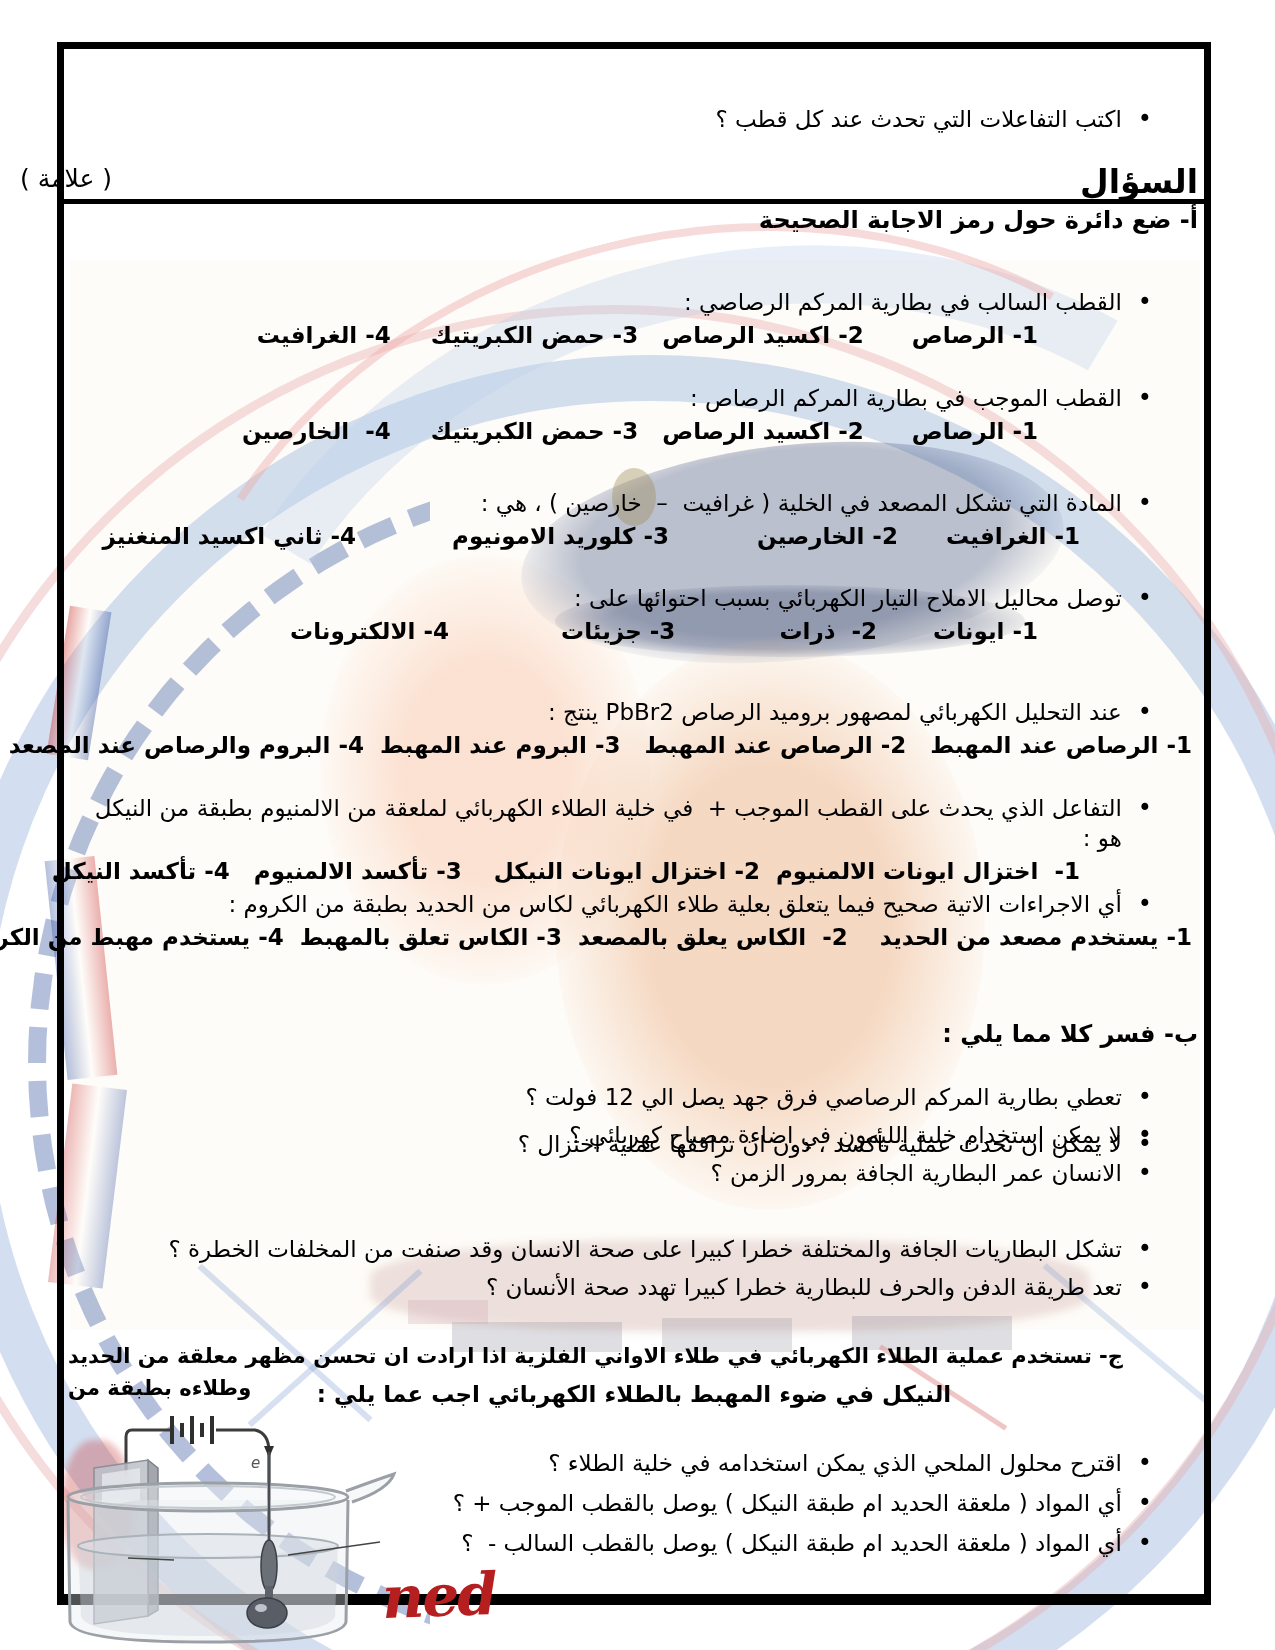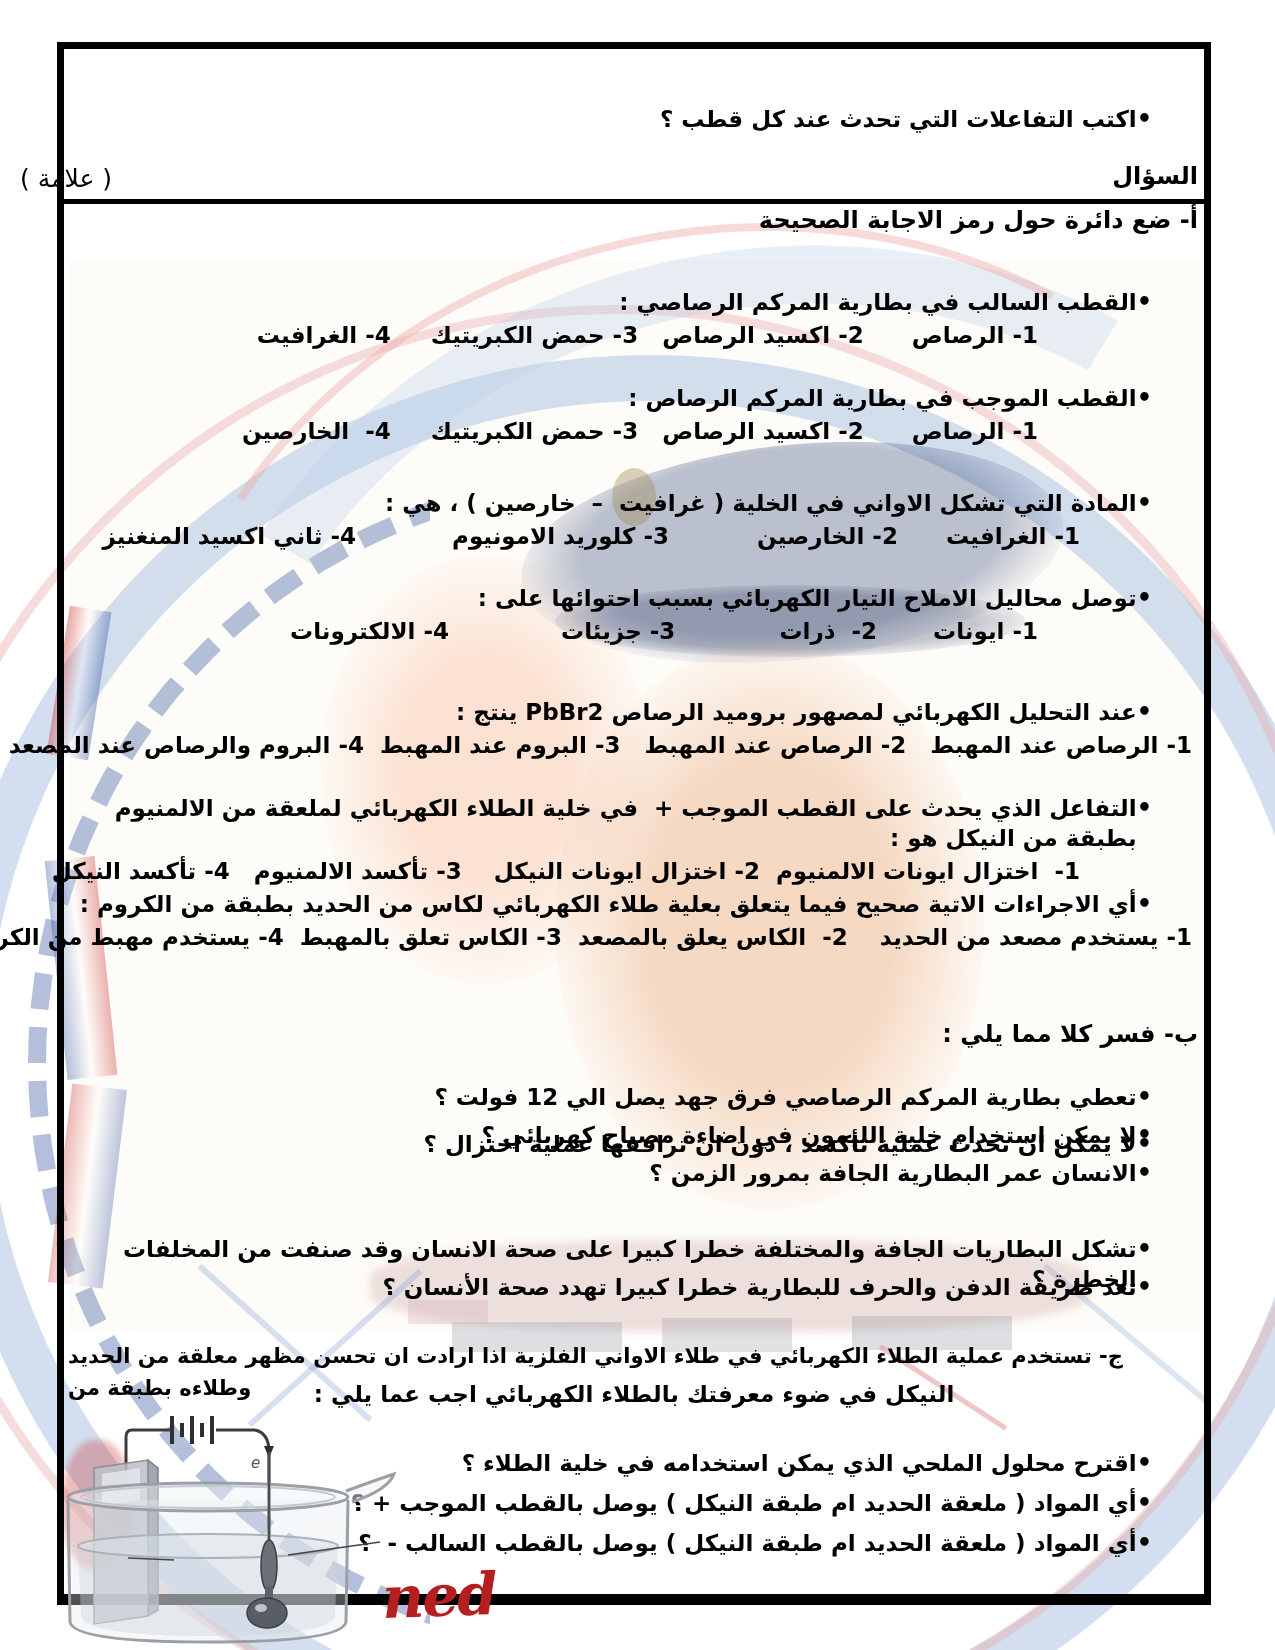--- a/index.html
+++ b/index.html
@@ -47,26 +47,26 @@
   .wm-vline3{left:1020px;top:1330px;width:210px;height:6px;transform:rotate(40deg);background:rgba(130,160,210,.28)}
   .wm-pink-diag{left:868px;top:1385px;width:150px;height:5px;transform:rotate(33deg);background:rgba(225,140,140,.5)}
   .wm-cream{left:70px;top:260px;width:1130px;height:1070px;background:rgba(250,240,222,.22)}
 
   
   .sheet{position:absolute;z-index:1;left:57px;top:42px;width:1140px;height:1545px;
          border:7px solid #000;border-bottom-width:11px;}
   .rule{position:absolute;left:0;right:0;top:150px;height:5px;background:#000}
 
   
-  .fl{position:absolute;left:4px;right:4px;display:flex;direction:rtl;gap:0;
-      padding-right:48px;font-weight:bold;font-size:23px;line-height:30px}
+  .fl{position:absolute;left:4px;right:4px;display:flex;direction:rtl;gap:16px;
+      padding-right:48px;font-weight:normal;font-size:23px;line-height:30px}
   .blt{flex:0 0 auto;font-size:24px;line-height:30px}
   .blt::before{content:"\2022"}
   .txt{white-space:pre-wrap}
-  .soal{position:absolute;top:113px;right:6px;direction:rtl;font-weight:bold;font-size:24px}
+  .soal{position:absolute;top:113px;right:6px;direction:rtl;font-weight:bold;font-size:33px}
   .mark{position:absolute;z-index:3;left:20px;top:164px;direction:rtl;font-weight:normal;font-size:25px}
   .sectA{position:absolute;top:157px;right:6px;direction:rtl;font-weight:bold;font-size:24px}
   .mcq{position:absolute;left:4px;right:4px}
   .opts{direction:rtl;text-align:right;white-space:pre;font-weight:bold;font-size:23px;
         line-height:30px;margin-top:3px;padding-right:162px}
   .opts.wide{padding-right:8px}
   .sectB{position:absolute;top:971px;right:6px;direction:rtl;font-weight:bold;font-size:24px}
   .cintro1{position:absolute;top:1291px;left:4px;right:4px;direction:rtl;text-align:left;
         padding-right:2px;font-weight:bold;font-size:21px;line-height:32px}
   .cintro2{position:absolute;top:1329px;left:4px;right:4px;direction:rtl;text-align:center;
@@ -135,21 +135,21 @@
       <div class="fl" style="position:static">
         <span class="blt"></span>
         <span class="txt">القطب الموجب في بطارية المركم الرصاص :</span>
       </div>
       <div class="opts">1- الرصاص      2- اكسيد الرصاص   3- حمض الكبريتيك     4-  الخارصين</div>
     </div>
 
     <div class="mcq" style="top:439px">
       <div class="fl" style="position:static">
         <span class="blt"></span>
-        <span class="txt">المادة التي تشكل الاواني في الخلية ( غرافيت  –  خارصين ) ، هي :</span>
+        <span class="txt">المادة التي تشكل المصعد في الخلية ( غرافيت  –  خارصين ) ، هي :</span>
       </div>
       <div class="opts" style="padding-right:120px">1- الغرافيت      2- الخارصين           3- كلوريد الامونيوم            4- ثاني اكسيد المنغنيز</div>
     </div>
 
     <div class="mcq" style="top:534px">
       <div class="fl" style="position:static">
         <span class="blt"></span>
         <span class="txt">توصل محاليل الاملاح التيار الكهربائي بسبب احتوائها على :</span>
       </div>
       <div class="opts">1- ايونات       2-  ذرات             3- جزيئات              4- الالكترونات</div>
@@ -200,21 +200,21 @@
     <div class="fl" style="top:1223px">
       <span class="blt"></span>
       <span class="txt">تعد طريقة الدفن والحرف للبطارية خطرا كبيرا تهدد صحة الأنسان ؟</span>
     </div>
     <div class="fl" style="top:1185px">
       <span class="blt"></span>
       <span class="txt">تشكل البطاريات الجافة والمختلفة خطرا كبيرا على صحة الانسان وقد صنفت من المخلفات الخطرة ؟</span>
     </div>
 
     <div class="cintro1">ج- تستخدم عملية الطلاء الكهربائي في طلاء الاواني الفلزية اذا ارادت ان تحسن مظهر معلقة من الحديد وطلاءه بطبقة من</div>
-    <div class="cintro2">النيكل في ضوء معرفتك بالطلاء الكهربائي اجب عما يلي :</div>
+    <div class="cintro2">النيكل في ضوء المهبط بالطلاء الكهربائي اجب عما يلي :</div>
 
     <div class="fl" style="top:1399px">
       <span class="blt"></span>
       <span class="txt">اقترح محلول الملحي الذي يمكن استخدامه في خلية الطلاء ؟</span>
     </div>
     <div class="fl" style="top:1439px">
       <span class="blt"></span>
       <span class="txt">أي المواد ( ملعقة الحديد ام طبقة النيكل ) يوصل بالقطب الموجب + ؟</span>
     </div>
     <div class="fl" style="top:1479px">

